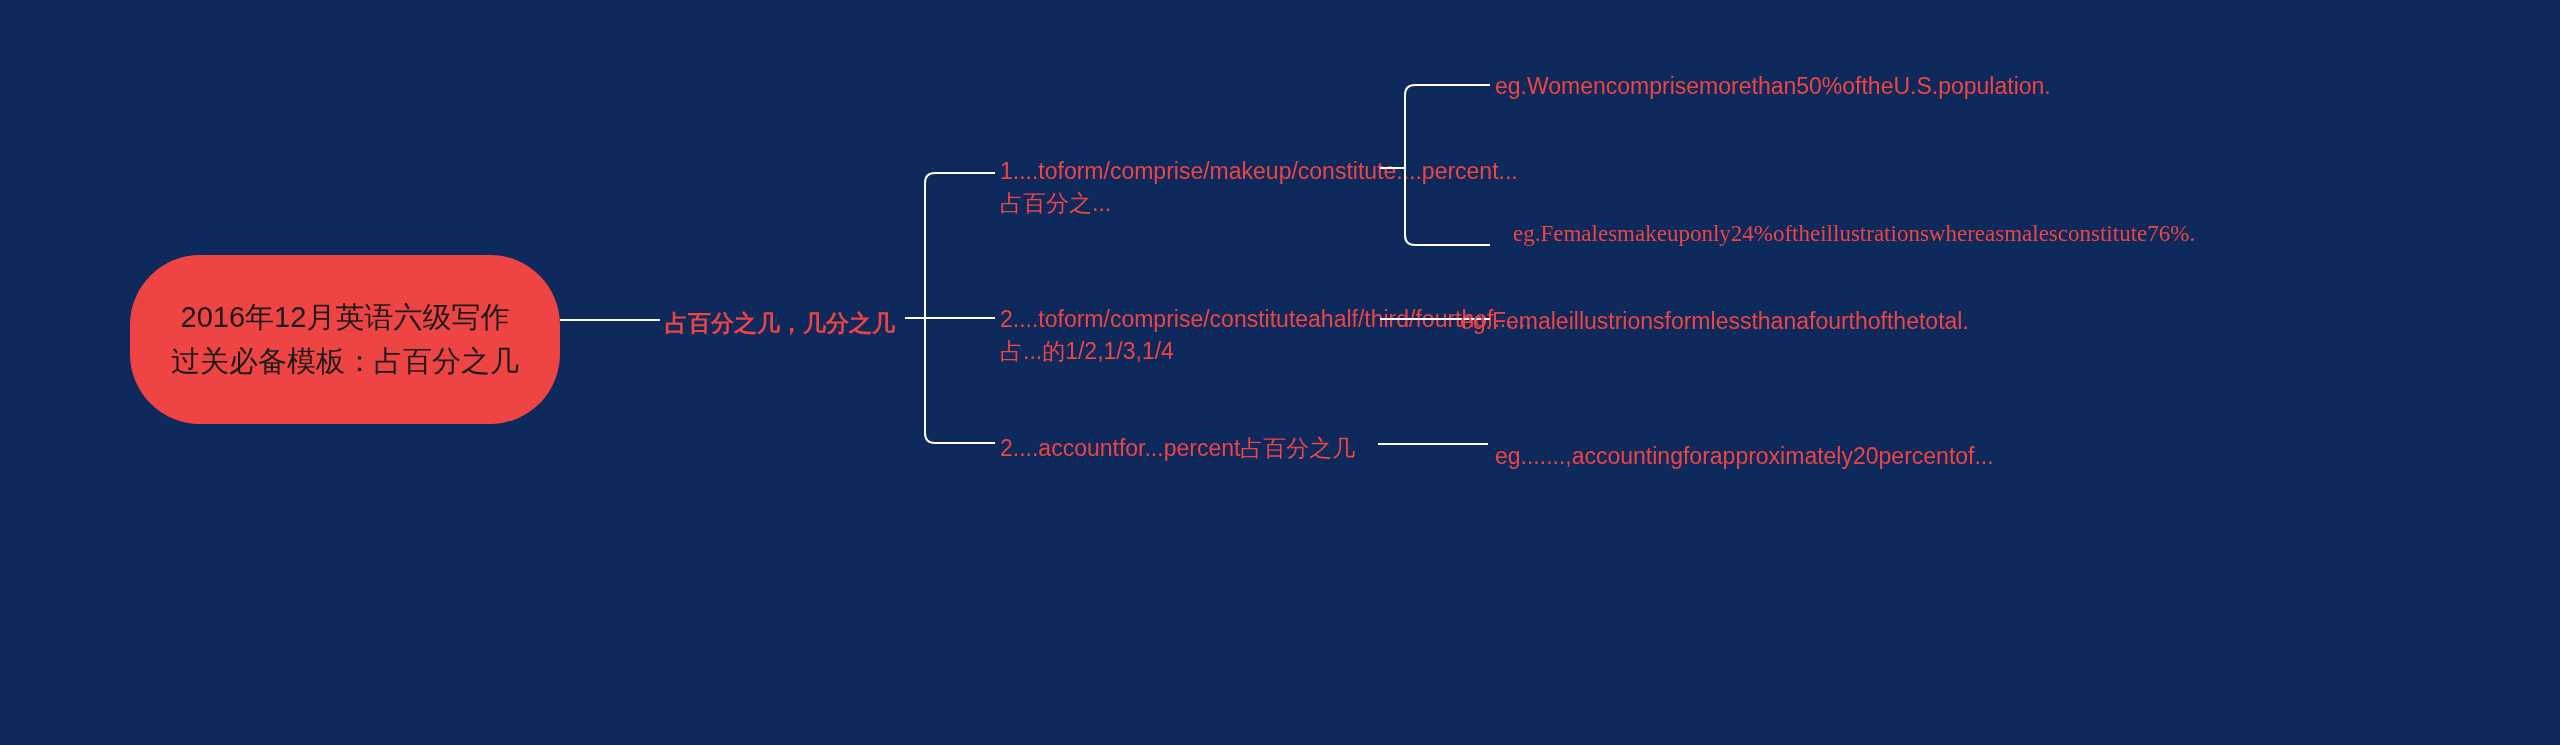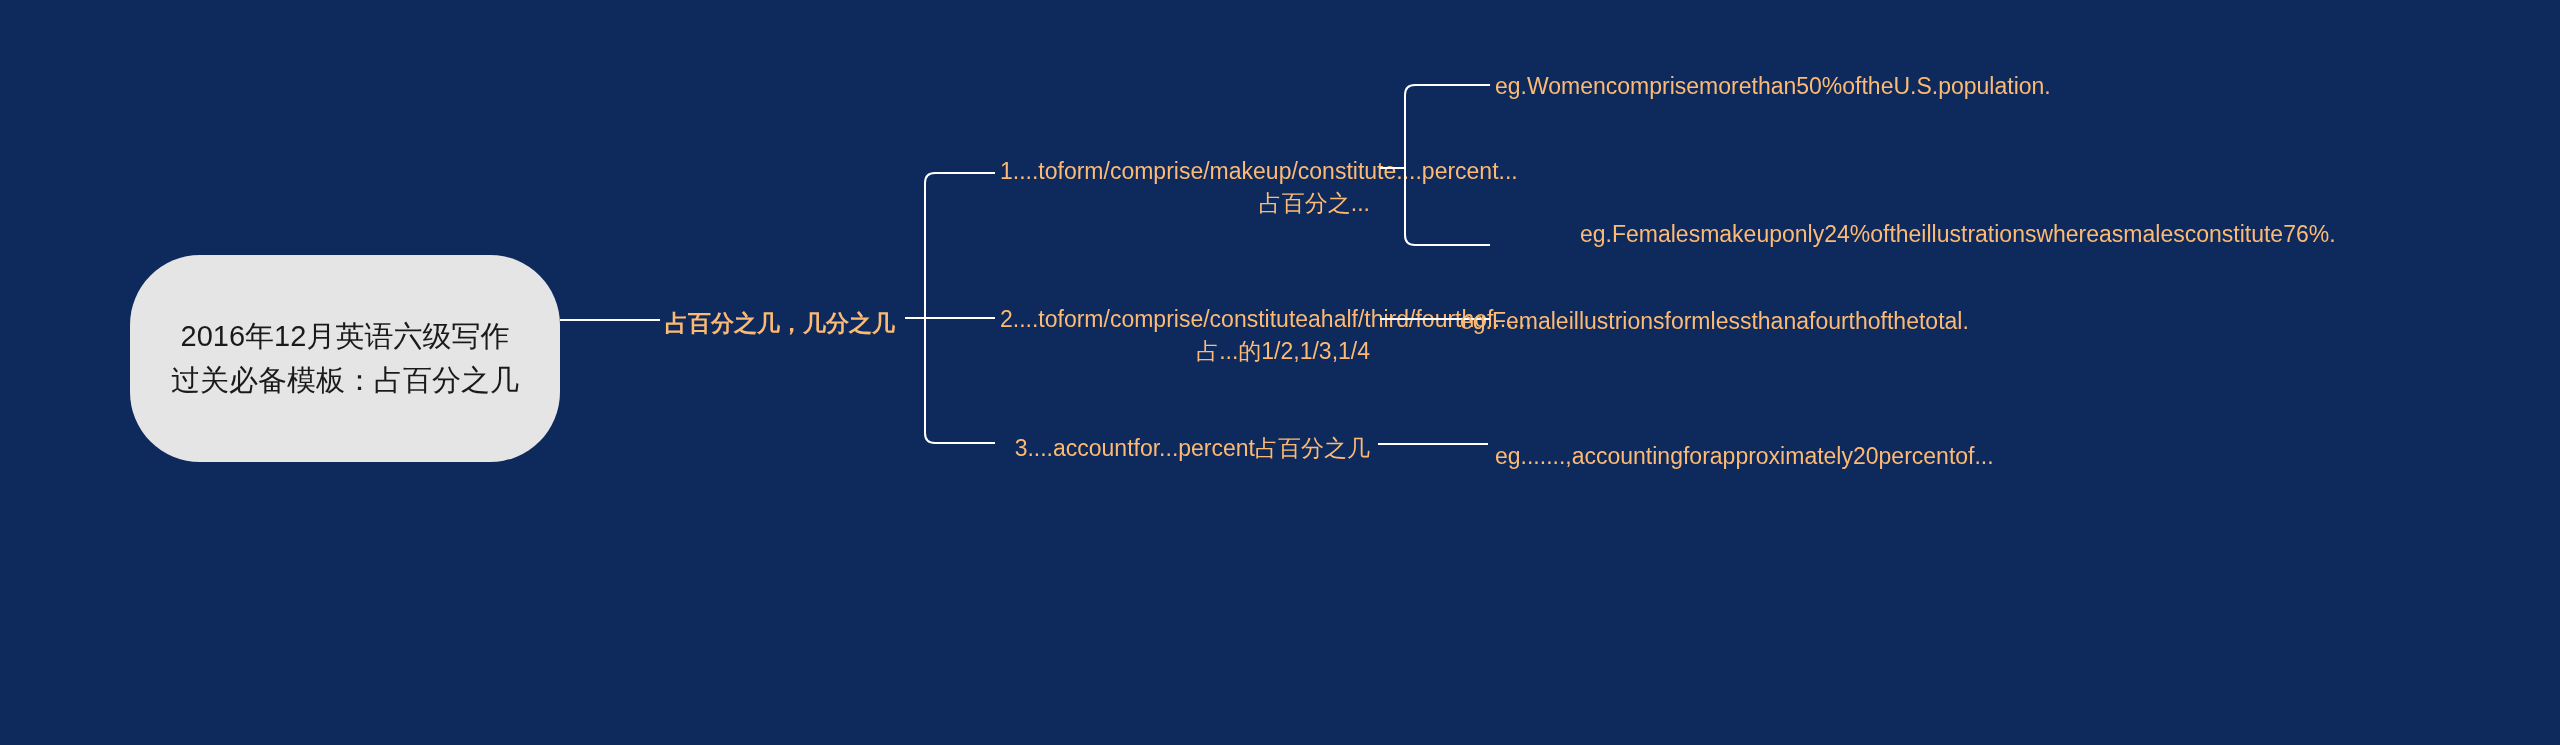--- a/index.html
+++ b/index.html
@@ -14,34 +14,33 @@
     width: 2560px;
     height: 745px;
     overflow: hidden;
     position: relative;
   }
   .root-node {
     position: absolute;
     left: 130px;
     top: 255px;
     width: 430px;
-    background: #e5e5e5;
+    background: #ef4444;
     color: #1a1a1a;
     border-radius: 70px;
-    padding: 60px 40px;
+    padding: 41px 40px;
     text-align: center;
     font-size: 29px;
     line-height: 1.5;
     font-weight: 400;
   }
   .node-text {
-    color: #fdba74;
+    color: #ef4444;
     font-size: 23px;
     line-height: 1.4;
-    text-align: right;
   }
   .level1-node {
     position: absolute;
     left: 665px;
     top: 307px;
     width: 230px;
     font-weight: bold;
   }
   .level2-node-1 {
     position: absolute;
@@ -62,23 +61,24 @@
     width: 370px;
   }
   .level3-node-1a {
     position: absolute;
     left: 1495px;
     top: 70px;
     width: 390px;
   }
   .level3-node-1b {
     position: absolute;
-    left: 1580px;
+    left: 1513px;
     top: 218px;
     width: 390px;
+    font-family: Liberation Serif, serif;
   }
   .level3-node-2 {
     position: absolute;
     left: 1460px;
     top: 305px;
     width: 390px;
   }
   .level3-node-3 {
     position: absolute;
     left: 1495px;
@@ -121,21 +121,21 @@
   <path d="M 20 18 L 20 268"></path>
 </svg>
 
 <div class="level2-node-1 node-text">
   <span>1....toform/comprise/makeup/constitute....percent...占百分之...</span>
 </div>
 <div class="level2-node-2 node-text">
   <span>2....toform/comprise/constituteahalf/third/fourthof......占...的1/2,1/3,1/4</span>
 </div>
 <div class="level2-node-3 node-text">
-  <span>3....accountfor...percent占百分之几</span>
+  <span>2....accountfor...percent占百分之几</span>
 </div>
 
 <svg class="bracket" style="left:1380px; top:80px; width:110px; height:170px;" viewBox="0 0 110 170">
   <path d="M 0 88 L 25 88"></path>
   <path d="M 25 15 Q 25 5 35 5 L 110 5"></path>
   <path d="M 25 155 Q 25 165 35 165 L 110 165"></path>
   <path d="M 25 15 L 25 155"></path>
 </svg>
 
 <div class="conn hline" style="left:1380px; top:318px; width:110px;"></div>

